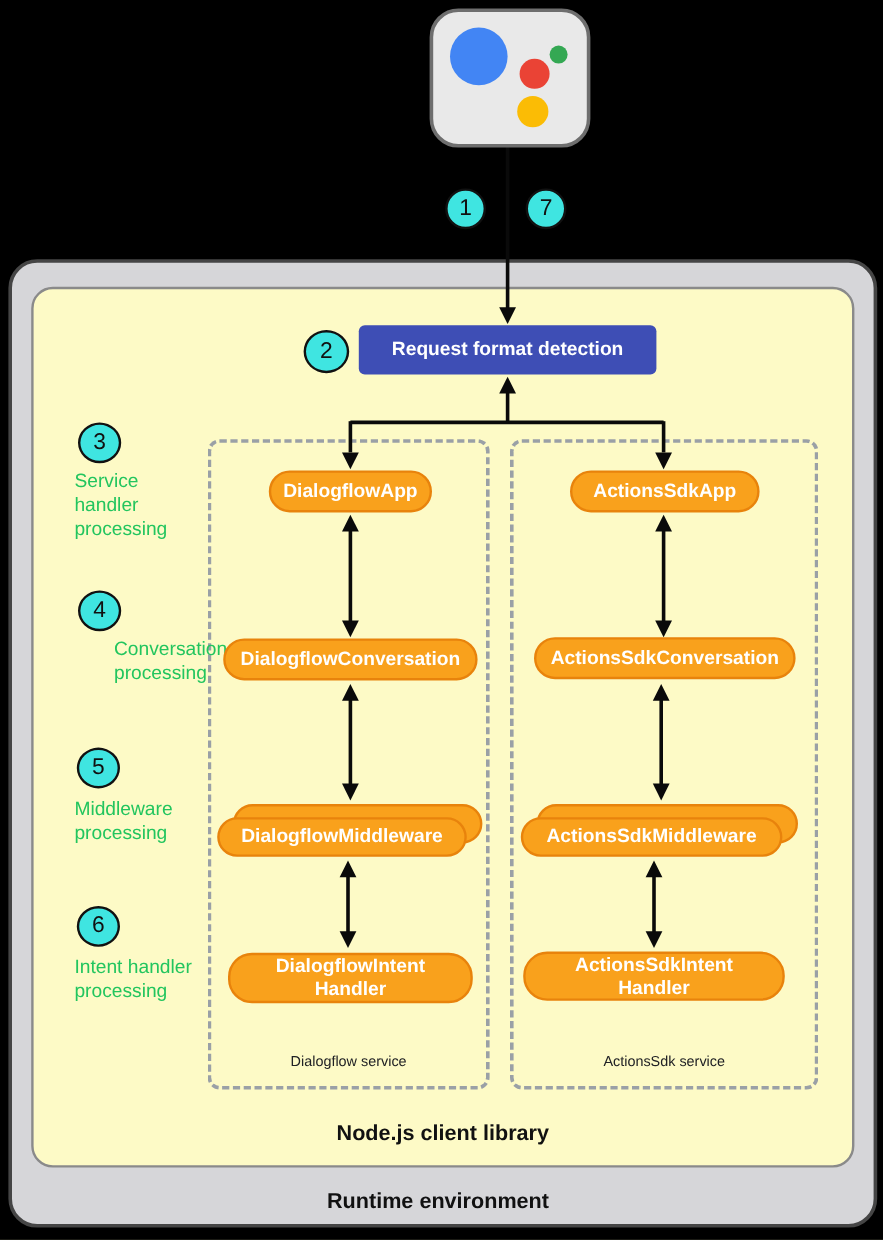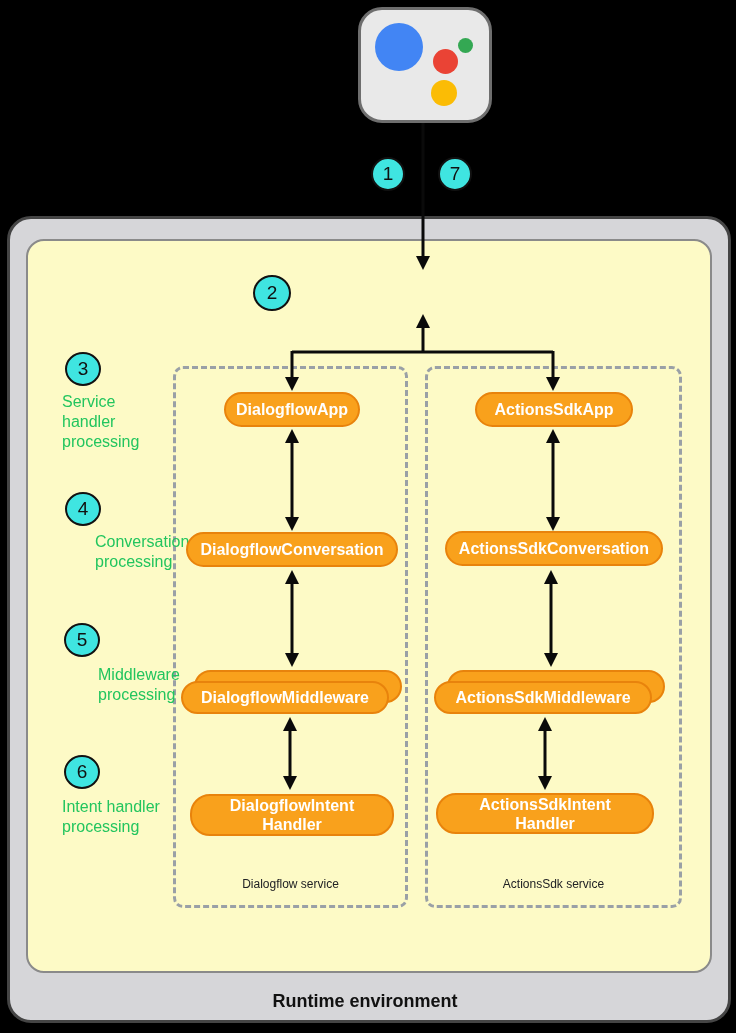--- a/index.html
+++ b/index.html
@@ -55,21 +55,21 @@
   .b4{left:65px;top:492px;width:36px;height:34px;}
   .b5{left:64px;top:623px;width:36px;height:34px;}
   .b6{left:64px;top:755px;width:36px;height:34px;}
   
   .step-text{
     position:absolute;left:62px;width:140px;font-size:16px;line-height:20px;
     color:#22c55e;white-space:pre-line;
   }
   .t3{top:392px;}
   .t4{top:532px;margin-left:33px;}
-  .t5{top:665px;margin-left:36px;}
+  .t5{top:665px;}
   .t6{top:797px;}
   
   .pill{
     position:absolute;background:#F9A11C;border:2px solid #E8830C;border-radius:20px;
     box-sizing:border-box;color:#fff;font-size:16px;font-weight:bold;
     display:flex;align-items:center;justify-content:center;text-align:center;
     white-space:pre-line;line-height:19px;
   }
   .pill-back{position:absolute;background:#F9A11C;border:2px solid #E8830C;border-radius:18px;box-sizing:border-box;}
   .l-app{left:224px;top:392px;width:136px;height:35px;}
@@ -150,20 +150,21 @@
     <div class="dot dot-blue"></div>
     <div class="dot dot-red"></div>
     <div class="dot dot-green"></div>
     <div class="dot dot-yellow"></div>
   </div>
 
   <div class="badge b1">1</div>
   <div class="badge b7">7</div>
 
   <div class="badge b2">2</div>
+  <div class="detect">Request format detection</div>
 
   <div class="badge b3">3</div>
   <div class="step-text t3">Service
 handler
 processing</div>
   <div class="badge b4">4</div>
   <div class="step-text t4">Conversation
 processing</div>
   <div class="badge b5">5</div>
   <div class="step-text t5">Middleware
@@ -179,15 +180,16 @@
   <div class="pill l-intent">DialogflowIntent
 Handler</div>
 
   <div class="pill r-app">ActionsSdkApp</div>
   <div class="pill r-conv">ActionsSdkConversation</div>
   <div class="pill-back r-mid-back"></div>
   <div class="pill r-mid">ActionsSdkMiddleware</div>
   <div class="pill r-intent">ActionsSdkIntent
 Handler</div>
 
+  <div class="lib-label">Node.js client library</div>
   <div class="run-label">Runtime environment</div>
 
 </div>
 
 </body></html>

